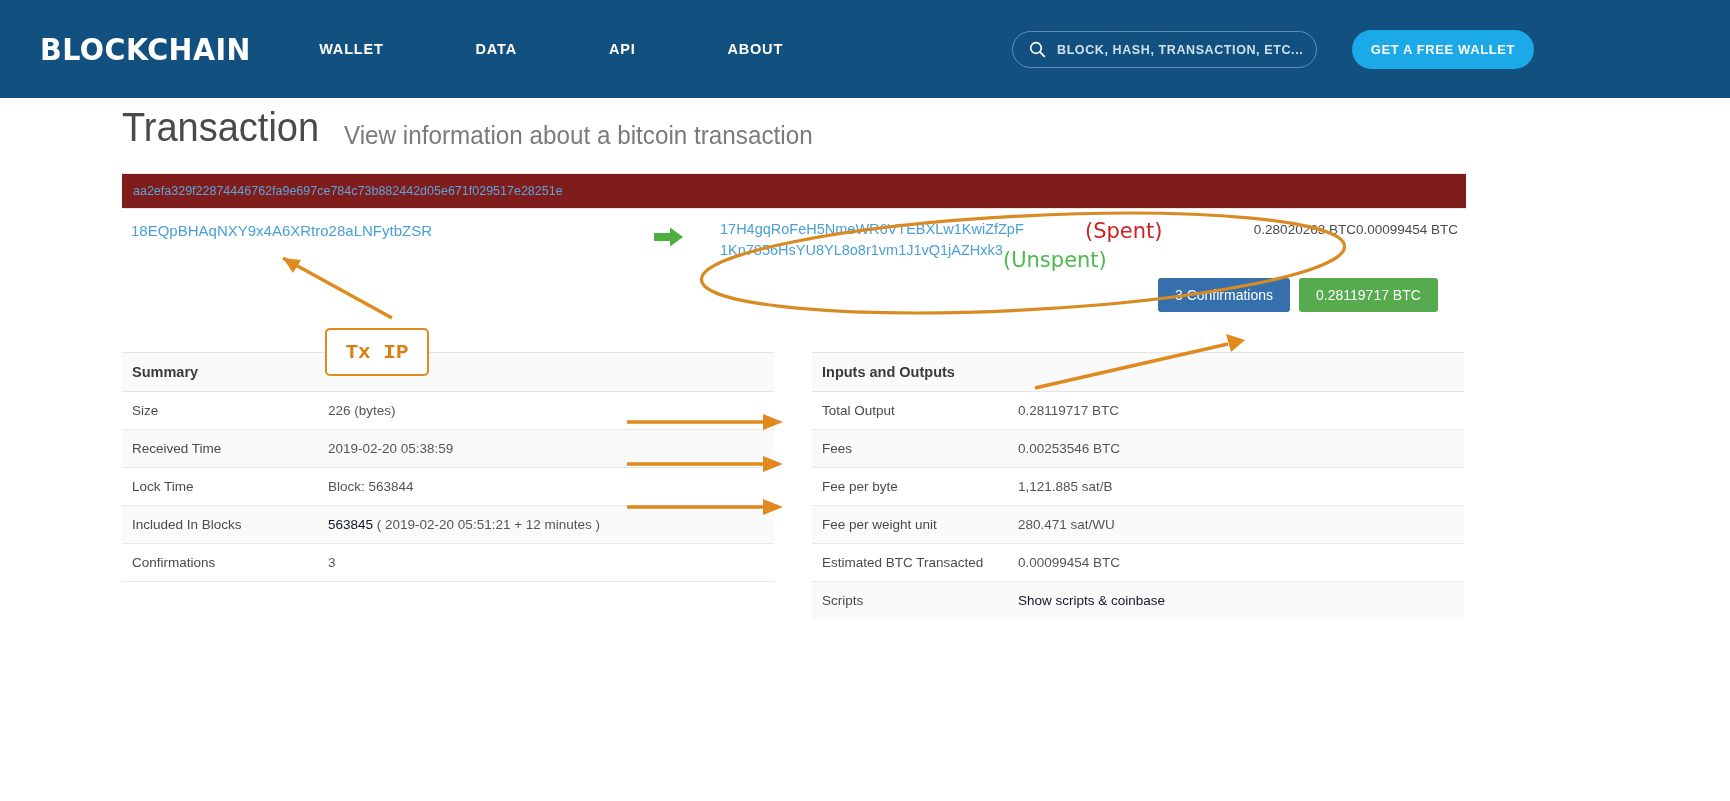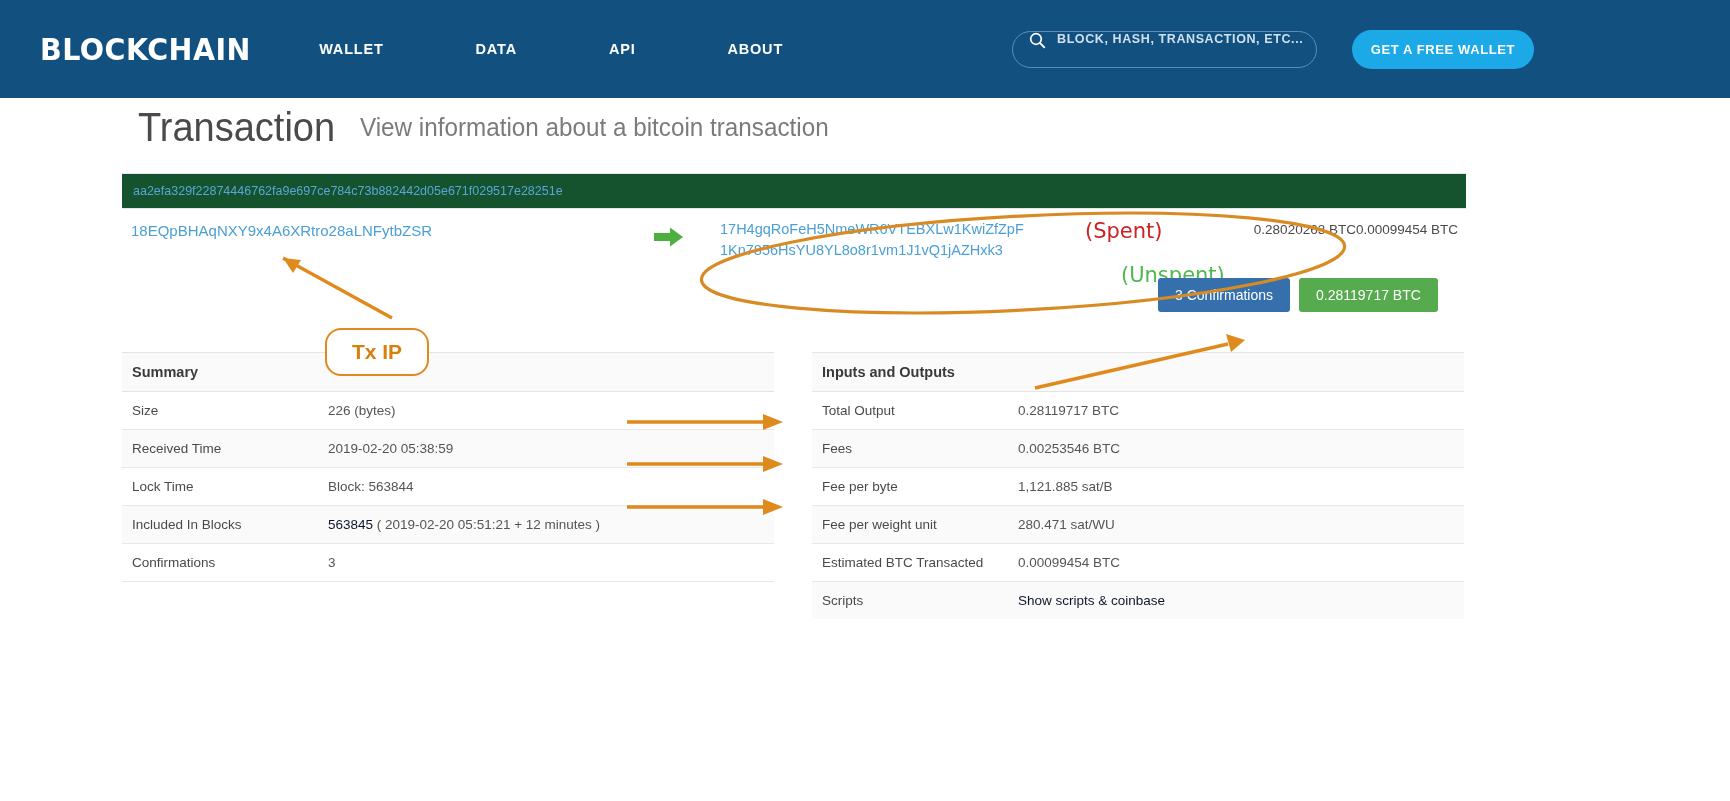--- a/index.html
+++ b/index.html
@@ -40,21 +40,21 @@
     font-weight: bold;
     letter-spacing: 0.8px;
     cursor: pointer;
     white-space: nowrap;
   }
   .search-box {
     position: absolute; left: 1012px; top: 31px;
     width: 305px; height: 37px;
     border: 1.5px solid #5d8fb8;
     border-radius: 19px;
-    display: flex; align-items: flex-start;
+    display: flex; align-items: center;
     padding-left: 16px;
     cursor: text;
   }
   .search-icon { flex: 0 0 auto; display:block; }
   .search-placeholder {
     color: #cfe0ee;
     font-size: 12.5px;
     font-weight: bold;
     letter-spacing: 0.6px;
     margin-left: 11px;
@@ -70,22 +70,22 @@
     font-weight: bold;
     letter-spacing: 0.6px;
     display: flex; align-items: center; justify-content: center;
     cursor: pointer;
     border: none;
     font-family: "Liberation Sans", sans-serif;
   }
 
   
   .title-row {
-    position: absolute; left: 138px; top: 105px;
-    display: flex; align-items: center;
+    position: absolute; left: 122px; top: 105px;
+    display: flex; align-items: flex-end;
   }
   .title-main {
     font-size: 40px;
     color: #4a4a4a;
     font-family: "Liberation Sans", sans-serif;
     transform: scaleX(0.95);
     transform-origin: left center;
     white-space: nowrap;
   }
   .title-sub {
@@ -94,21 +94,21 @@
     margin-left: 14px;
     white-space: nowrap;
     transform: scaleX(0.97);
     transform-origin: left center;
   }
 
   
   .hash-bar {
     position: absolute; left: 122px; top: 173px;
     width: 1344px; height: 36px;
-    background: #14532d;
+    background: #7f1d1d;
     border-top: 1px solid #e6e6e6;
     border-bottom: 1px solid #e6e6e6;
     display: flex; align-items: center;
     padding-left: 11px;
   }
   .hash-text {
     color: #5ba4d8;
     font-size: 12.5px;
     cursor: pointer;
     white-space: nowrap;
@@ -140,25 +140,24 @@
   .io-amount { color: #4a4a4a; font-size: 13.5px; white-space: nowrap; }
 
   
   .anno-spent {
     position: absolute; left: 1085px; top: 219px;
     color: #cc2222; font-size: 21px;
     font-family: "DejaVu Sans", sans-serif;
     white-space: nowrap;
   }
   .anno-unspent {
-    position: absolute; left: 1121px; top: 248px;
+    position: absolute; left: 1003px; top: 248px;
     color: #4fb84f; font-size: 21px;
     font-family: "DejaVu Sans", sans-serif;
     white-space: nowrap;
-    margin-top: 15px;
   }
 
   
   .badges {
     position: absolute; left: 1158px; top: 278px;
     display: flex; gap: 9px;
   }
   .badge {
     height: 34px;
     display: flex; align-items: center; justify-content: center;
@@ -205,27 +204,27 @@
   
   .anno-layer {
     position: absolute; left: 0; top: 0;
     width: 1730px; height: 801px;
     pointer-events: none;
   }
   .txip-box {
     position: absolute; left: 325px; top: 328px;
     width: 104px; height: 48px;
     border: 2px solid #e08a1e;
-    border-radius: 16px;
+    border-radius: 5px;
     background: #ffffff;
     display: flex; align-items: center; justify-content: center;
     color: #d97f0f;
     font-size: 21px;
     font-weight: bold;
-    font-family: Liberation Sans, sans-serif;
+    font-family: Liberation Mono, monospace;
   }
 </style>
 </head>
 <body>
 
 <div class="header">
   <div class="logo">BLOCKCHAIN</div>
   <nav class="nav">
     <span class="nav-item">WALLET</span>
     <span class="nav-item">DATA</span>

